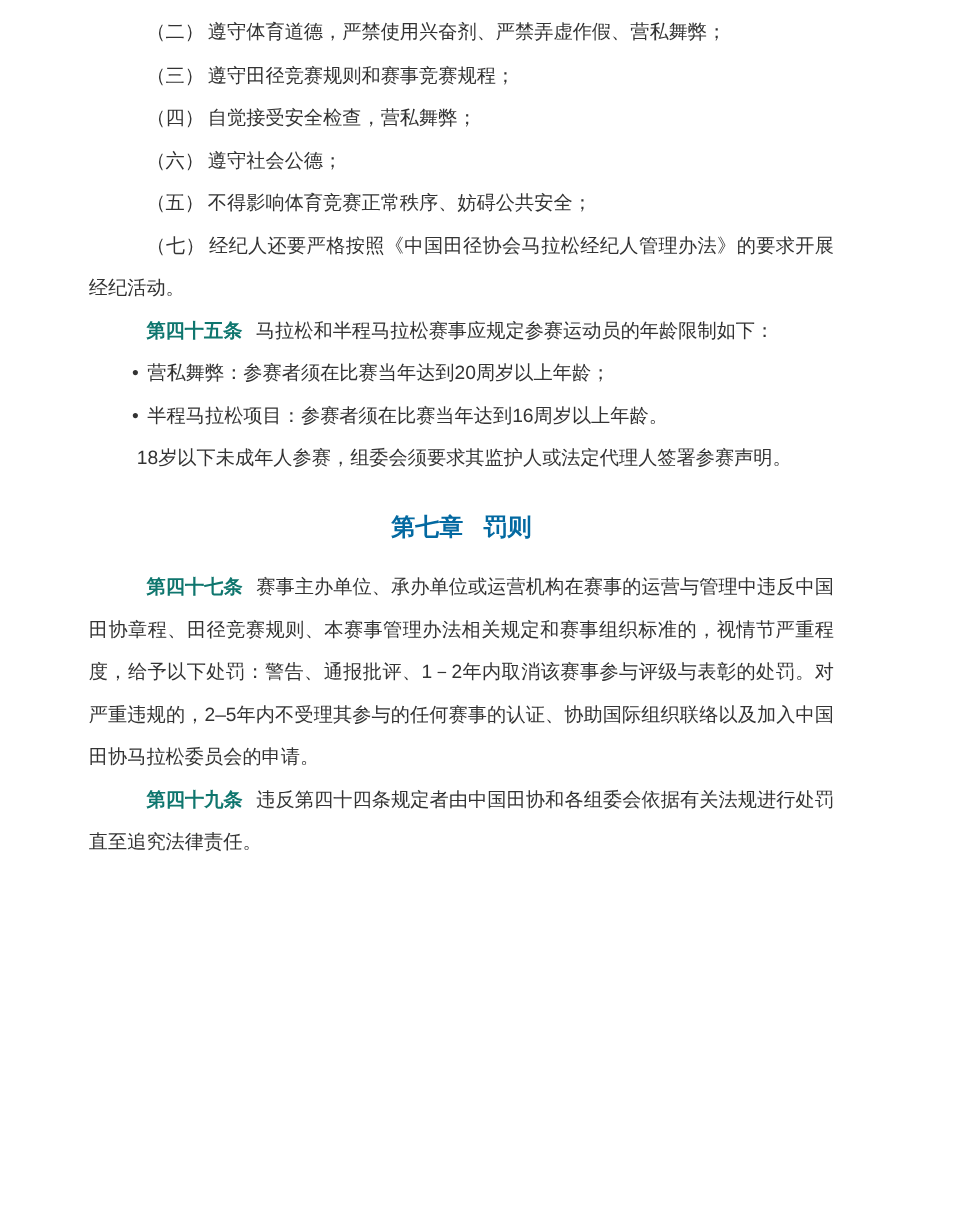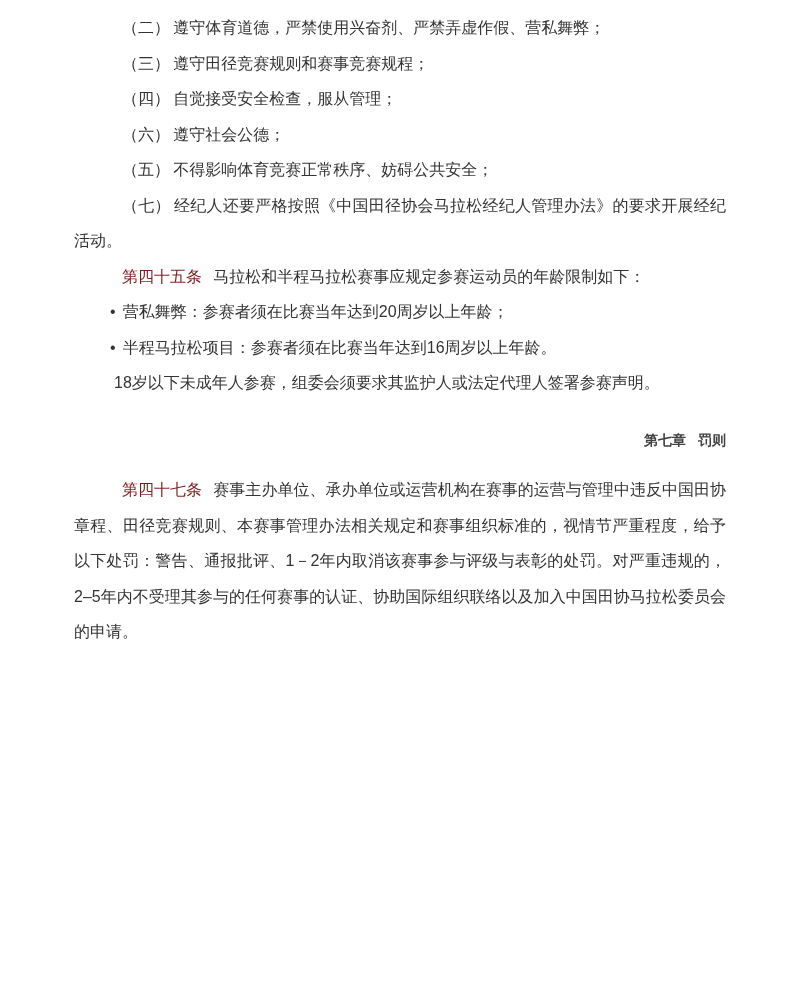--- a/index.html
+++ b/index.html
@@ -10,21 +10,21 @@
   body {
     width: 800px;
     height: 1004px;
     overflow: hidden;
     font-family: "Liberation Sans", sans-serif;
   }
   .page {
     box-sizing: border-box;
     width: 800px;
     height: 1004px;
-    padding: 10px 74px 0 74px;
+    padding: 10px 105px 0 74px;
     color: #333333;
     font-size: 16px;
     line-height: 35.5px;
     text-align: justify;
   }
   .page p {
     margin: 0;
   }
   p.clause, p.article {
     text-indent: 3em;
@@ -36,50 +36,50 @@
     text-indent: 0;
     padding-left: 2.25em;
   }
   .clause-marker {
     margin-right: 0.2em;
   }
   .bullet-dot {
     margin-right: 0.45em;
   }
   .article-label {
-    font-weight: 400;
-    color: #7f1d1d;
+    font-weight: 700;
+    color: #0f766e;
     margin-right: 0.7em;
   }
   h2.chapter {
     margin: 22px 0 14px 0;
-    text-align: right;
+    text-align: center;
     text-indent: 0;
-    font-size: 14px;
+    font-size: 20px;
     font-weight: 700;
-    color: #404040;
+    color: #0369a1;
     line-height: 35.5px;
   }
   .chapter-number {
     margin-right: 0.85em;
   }
 </style>
 </head>
 <body>
 
 <div class="page">
 
   <p class="clause">
     <span class="clause-marker">（二）</span><span>遵守体育道德，严禁使用兴奋剂、严禁弄虚作假、营私舞弊；</span>
   </p>
   <p class="clause">
     <span class="clause-marker">（三）</span><span>遵守田径竞赛规则和赛事竞赛规程；</span>
   </p>
   <p class="clause">
-    <span class="clause-marker">（四）</span><span>自觉接受安全检查，服从管理；</span>
+    <span class="clause-marker">（四）</span><span>自觉接受安全检查，营私舞弊；</span>
   </p>
   <p class="clause">
     <span class="clause-marker">（六）</span><span>遵守社会公德；</span>
   </p>
   <p class="clause">
     <span class="clause-marker">（五）</span><span>不得影响体育竞赛正常秩序、妨碍公共安全；</span>
   </p>
   <p class="clause">
     <span class="clause-marker">（七）</span><span>经纪人还要严格按照《中国田径协会马拉松经纪人管理办法》的要求开展经纪活动。</span>
   </p>
@@ -102,14 +102,17 @@
   <h2 class="chapter">
     <span class="chapter-number">第七章</span><span>罚则</span>
   </h2>
 
 
   <p class="article">
     <span class="article-label">第四十七条</span><span>赛事主办单位、承办单位或运营机构在赛事的运营与管理中违反中国田协章程、田径竞赛规则、本赛事管理办法相关规定和赛事组织标准的，视情节严重程度，给予以下处罚：警告、通报批评、1－2年内取消该赛事参与评级与表彰的处罚。对严重违规的，2–5年内不受理其参与的任何赛事的认证、协助国际组织联络以及加入中国田协马拉松委员会的申请。</span>
   </p>
 
 
+  <p class="article">
+    <span class="article-label">第四十九条</span><span>违反第四十四条规定者由中国田协和各组委会依据有关法规进行处罚直至追究法律责任。</span>
+  </p>
 
 </div>
 
 </body></html>

